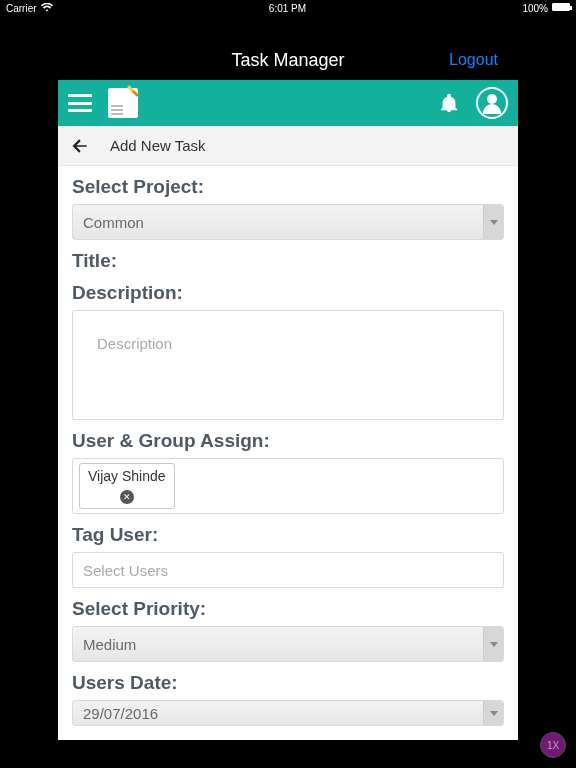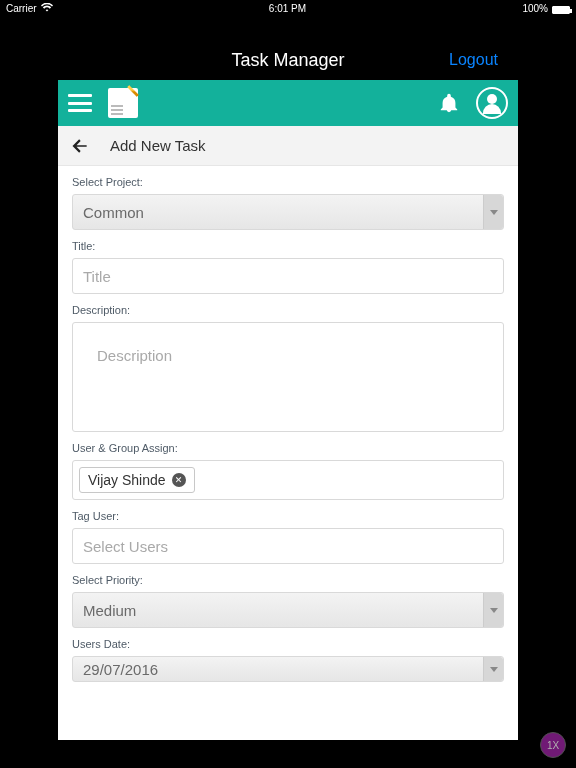--- a/index.html
+++ b/index.html
@@ -4,21 +4,21 @@
 <style>
 * { margin:0; padding:0; box-sizing:border-box; font-family: -apple-system, "Helvetica Neue", Arial, sans-serif; }
 html, body { width:576px; height:768px; background:#000; overflow:hidden; }
 
 .device-frame { width:576px; height:768px; background:#000; position:relative; }
 
 
 .statusbar { position:absolute; top:0; left:0; right:0; height:16px; color:#fff; font-size:10px; display:flex; align-items:center; padding:0 6px; }
 .statusbar .sb-left { flex:0 0 auto; display:flex; align-items:center; gap:4px; }
 .statusbar .sb-center { flex:1; text-align:center; }
-.statusbar .sb-right { flex:0 0 auto; display:flex; align-items:flex-end; gap:4px; }
+.statusbar .sb-right { flex:0 0 auto; display:flex; align-items:flex-start; gap:4px; }
 .statusbar .battery { display:inline-block; width:18px; height:8px; border:1px solid #fff; border-radius:1px; position:relative; }
 .statusbar .battery::after { content:""; position:absolute; right:-3px; top:2px; width:2px; height:4px; background:#fff; }
 .statusbar .battery .fill { position:absolute; left:0; top:0; bottom:0; width:100%; background:#fff; }
 
 
 .app-window { position:absolute; top:40px; left:58px; width:460px; height:700px; background:#fff; display:flex; flex-direction:column; }
 
 
 .titlebar { height:40px; background:#000; color:#fff; display:flex; align-items:center; justify-content:center; position:relative; }
 .titlebar .title { font-size:18px; font-weight:500; }
@@ -37,35 +37,35 @@
 .toolbar .avatar-circle { width:32px; height:32px; border:2px solid #fff; border-radius:50%; position:relative; }
 .toolbar .avatar-circle::before { content:""; position:absolute; top:5px; left:50%; transform:translateX(-50%); width:10px; height:10px; border-radius:50%; background:#fff; }
 .toolbar .avatar-circle::after { content:""; position:absolute; bottom:3px; left:50%; transform:translateX(-50%); width:18px; height:10px; border-radius:10px 10px 0 0; background:#fff; }
 
 
 .breadcrumb { height:40px; background:#f3f3f3; display:flex; align-items:center; padding:0 12px; gap:20px; color:#333; font-size:15px; border-bottom:1px solid #e6e6e6; }
 .breadcrumb .back-arrow { width:20px; height:20px; cursor:pointer; }
 
 
 .form-area { flex:1; padding:10px 14px 0 14px; overflow:hidden; font-family: Verdana, Geneva, sans-serif; }
-.form-area .lbl { font-weight:400; color:#4e5a66; font-size:11px; margin-top:10px; margin-bottom:6px; }
+.form-area .lbl { font-weight:700; color:#4e5a66; font-size:19px; margin-top:10px; margin-bottom:6px; }
 .form-area .lbl:first-child { margin-top:0; }
 
 .select-box, .input-box, .textarea-box, .tag-box {
   width:100%; border:1px solid #d9d9d9; border-radius:3px; font-size:15px; color:#6a6a6a;
 }
 .select-box { background:linear-gradient(#f3f3f3,#e6e6e6); height:36px; display:flex; align-items:center; padding:0 10px; position:relative; }
 .select-box .sel-handle { position:absolute; right:0; top:0; width:20px; height:100%; background:#d7d7d7; display:flex; align-items:center; justify-content:center; border-left:1px solid #ccc; border-radius:0 3px 3px 0; }
 .select-box .sel-handle::after { content:""; width:0; height:0; border-left:4px solid transparent; border-right:4px solid transparent; border-top:5px solid #888; }
 
 .input-box { height:36px; display:flex; align-items:center; padding:0 10px; color:#a9a9a9; }
 .textarea-box { height:110px; padding:24px; color:#a9a9a9; }
 
 .tag-box { min-height:40px; padding:4px 6px; display:flex; align-items:center; gap:6px; }
-.chip { border:1px solid #c8c8c8; border-radius:3px; padding:4px 8px; display:flex; align-items:center; gap:6px; font-size:14px; color:#333; }
+.chip { border:1px solid #c8c8c8; border-radius:3px; padding:4px 8px; display:flex; align-items:center; gap:6px; font-size:14px; color:#333;flex-direction:column; }
 .chip .remove { width:14px; height:14px; border-radius:50%; background:#555; color:#fff; display:flex; align-items:center; justify-content:center; font-size:10px; line-height:1; cursor:pointer; position:relative; }
 .chip .remove::before { content:"✕"; color:#fff; font-size:9px; }
 
 .cutoff-date { height:26px; overflow:hidden; }
 
 .magnify-badge { position:absolute; right:10px; bottom:10px; width:26px; height:26px; border-radius:50%; border:1px solid #505050; color:#b0b0b0; font-size:10px; display:flex; align-items:center; justify-content:center; background:#701a75; }
 </style>
 </head>
 <body>
 
@@ -123,23 +123,20 @@
 
     <div class="form-area">
 
       <div class="lbl">Select Project:</div>
       <div class="select-box">
         <span>Common</span>
         <span class="sel-handle"></span>
       </div>
 
       <div class="lbl">Title:</div>
-      <div class="input-box">
-        <span>Title</span>
-      </div>
 
       <div class="lbl">Description:</div>
       <div class="textarea-box">
         <span>Description</span>
       </div>
 
       <div class="lbl">User &amp; Group Assign:</div>
       <div class="tag-box">
         <span class="chip">
           <span>Vijay Shinde</span>

